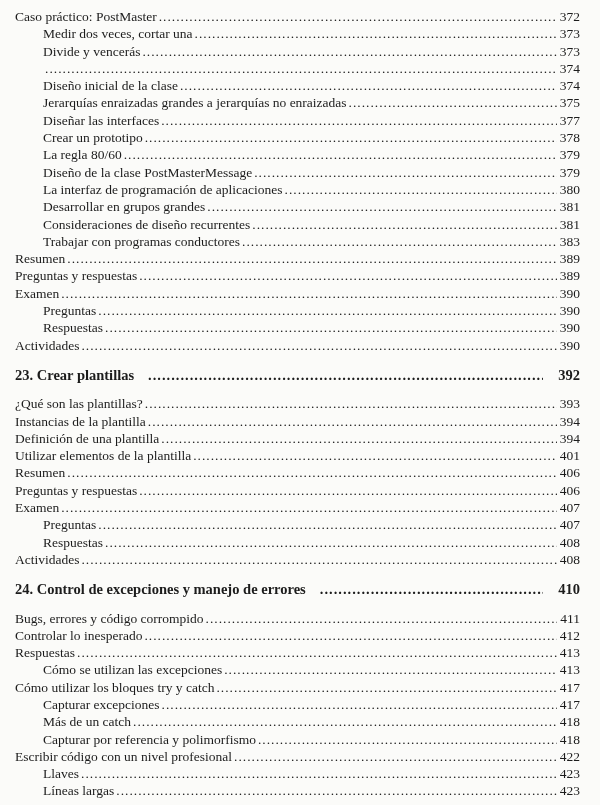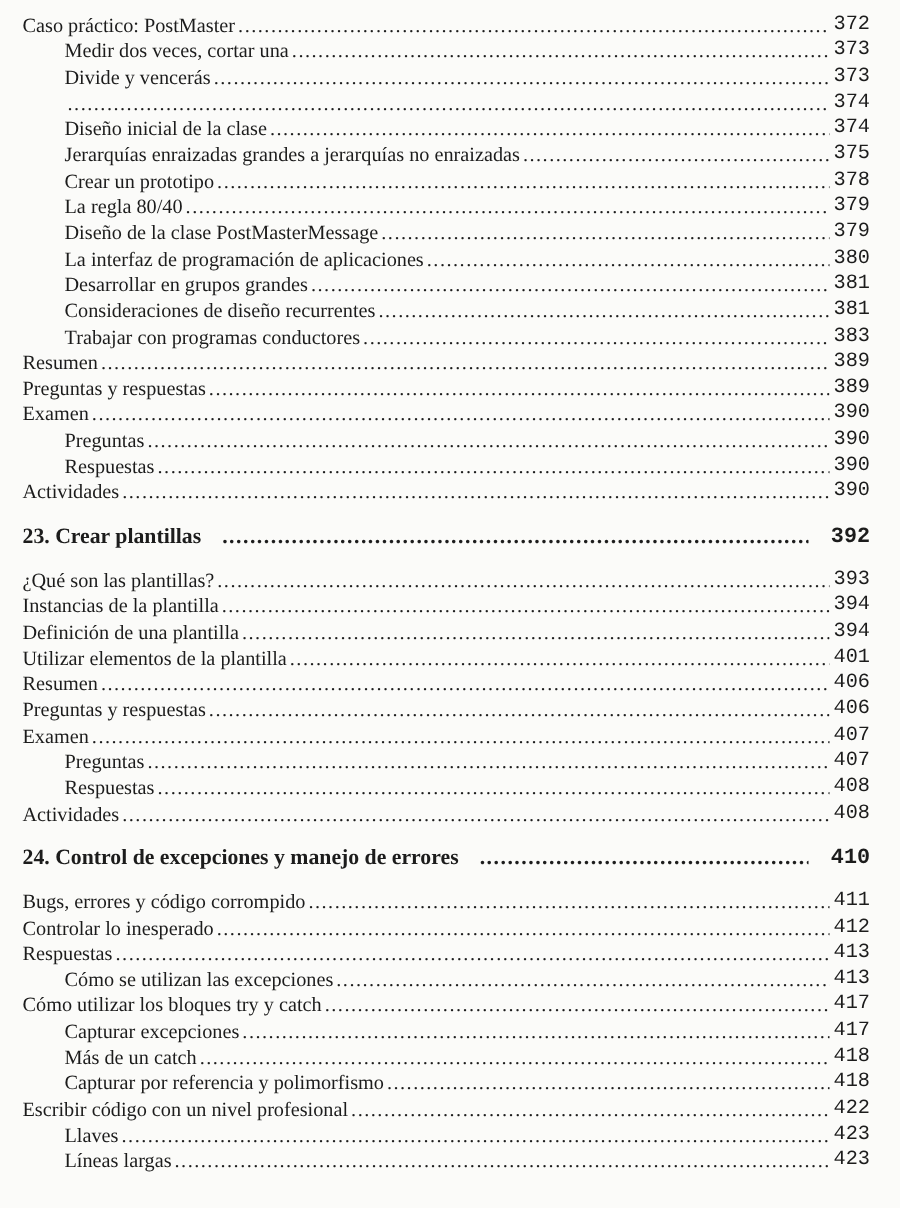--- a/index.html
+++ b/index.html
@@ -46,21 +46,20 @@
     white-space: nowrap;
     margin: 0 3px 0 2px;
   }
   .toc-leader::after {
     content: "...........................................................................................................................................................................................................................................................";
     letter-spacing: 1px;
   }
   .toc-page {
     flex: 0 0 auto;
     text-align: right;
-    font-family: Liberation Mono, monospace;
   }
 </style>
 </head>
 <body>
 
 <div class="page">
   <div class="toc">
       <div class="toc-row level-0">
         <span class="toc-label">Caso práctico: PostMaster</span>
         <span class="toc-leader"></span>
@@ -84,26 +83,31 @@
         <span class="toc-label">Diseño inicial de la clase</span>
         <span class="toc-leader"></span>
         <span class="toc-page">374</span>
       </div>
       <div class="toc-row level-1">
         <span class="toc-label">Jerarquías enraizadas grandes a jerarquías no enraizadas</span>
         <span class="toc-leader"></span>
         <span class="toc-page">375</span>
       </div>
       <div class="toc-row level-1">
+        <span class="toc-label">Diseñar las interfaces</span>
+        <span class="toc-leader"></span>
+        <span class="toc-page">377</span>
+      </div>
+      <div class="toc-row level-1">
         <span class="toc-label">Crear un prototipo</span>
         <span class="toc-leader"></span>
         <span class="toc-page">378</span>
       </div>
       <div class="toc-row level-1">
-        <span class="toc-label">La regla 80/40</span>
+        <span class="toc-label">La regla 80/60</span>
         <span class="toc-leader"></span>
         <span class="toc-page">379</span>
       </div>
       <div class="toc-row level-1">
         <span class="toc-label">Diseño de la clase PostMasterMessage</span>
         <span class="toc-leader"></span>
         <span class="toc-page">379</span>
       </div>
       <div class="toc-row level-1">
         <span class="toc-label">La interfaz de programación de aplicaciones</span>

